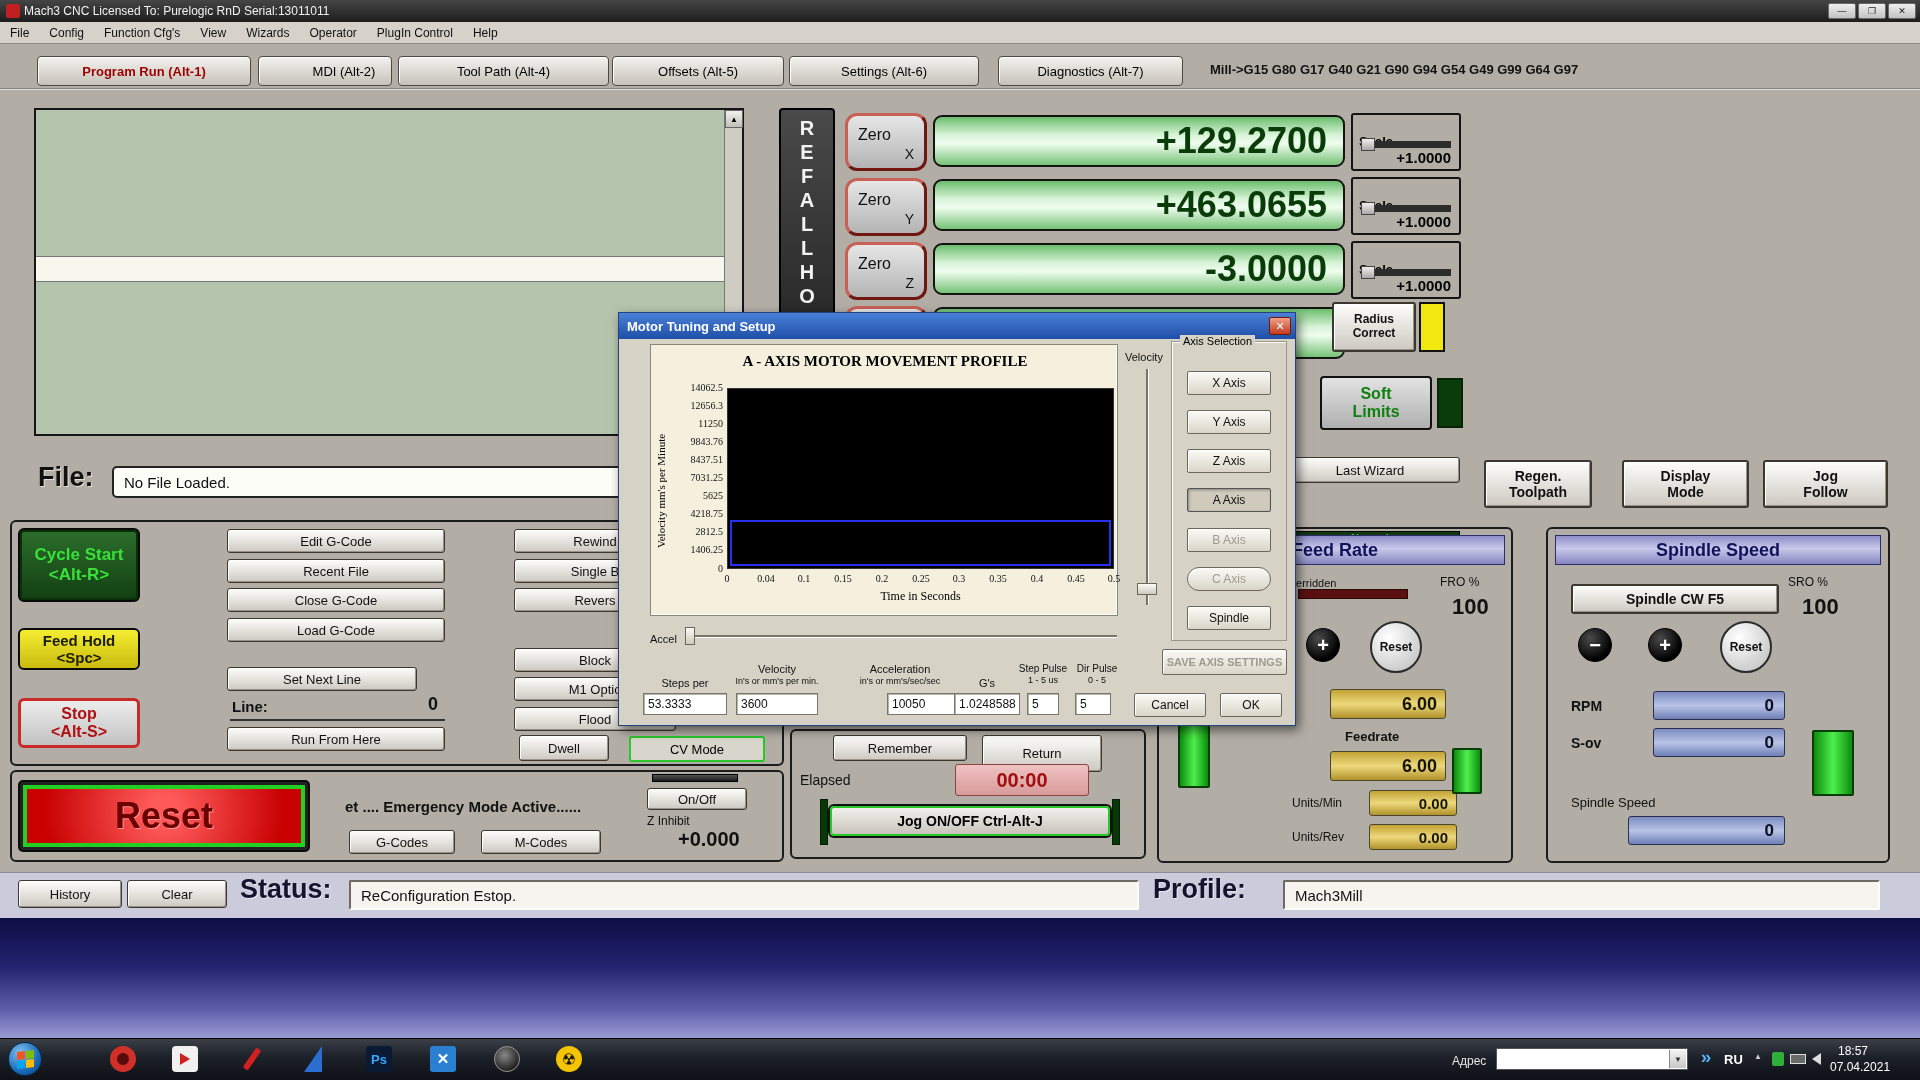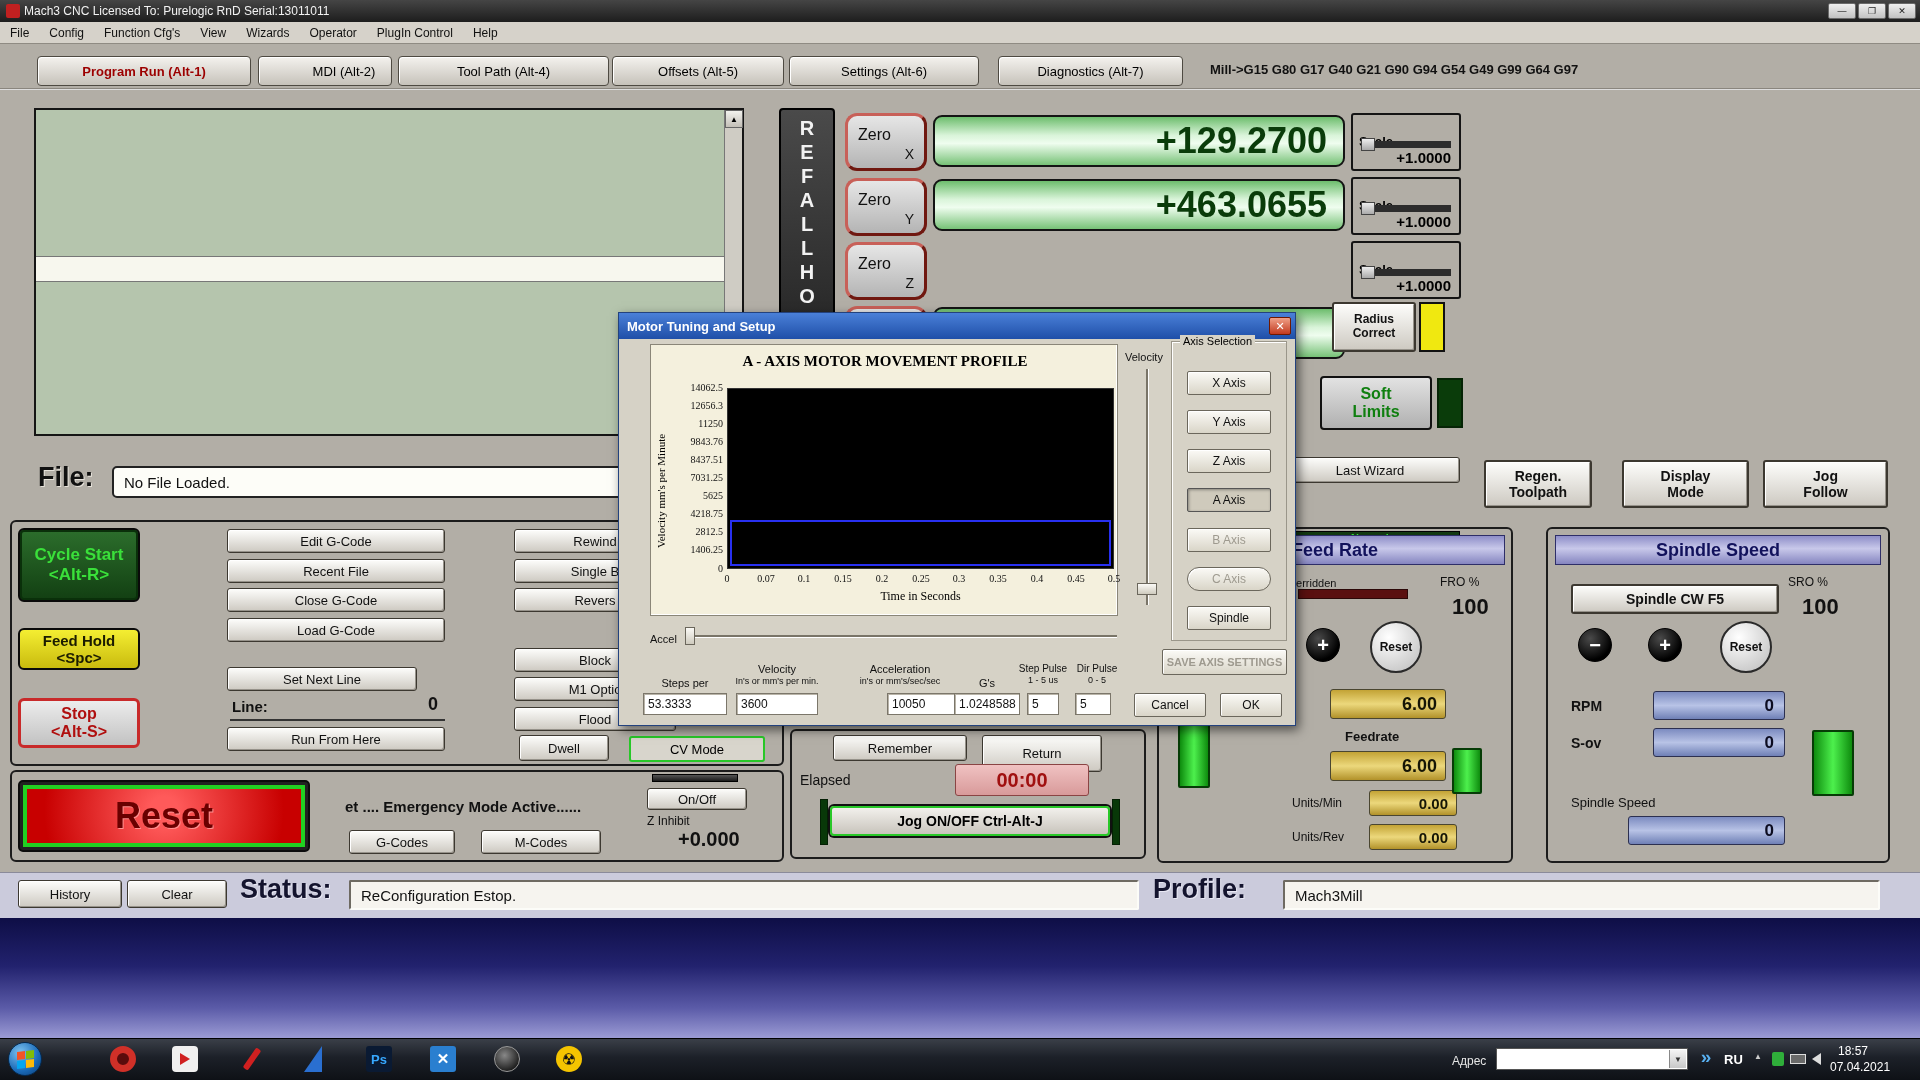--- a/index.html
+++ b/index.html
@@ -222,20 +222,21 @@
     <span class="zx">Y</span>
   </div>
   <div class="zero" style="left:845px;top:242px;width:82px;height:58px;">
     <span class="zl">Zero</span>
     <span class="zx">Z</span>
   </div>
   <div class="zero" style="left:845px;top:306px;width:82px;height:58px;"></div>
 
   <div class="dro" style="left:933px;top:115px;width:412px;height:52px;">+129.2700</div>
   <div class="dro" style="left:933px;top:179px;width:412px;height:52px;">+463.0655</div>
+  <div class="dro" style="left:933px;top:243px;width:412px;height:52px;">-3.0000</div>
   <div class="dro empty" style="left:933px;top:307px;width:412px;height:52px;"></div>
 
   <div class="scalebox" style="left:1351px;top:113px;width:110px;height:58px;">
     <span class="sl">Scale</span>
     <span class="track"></span>
     <span class="thumb"></span>
     <span class="sv">+1.0000</span>
   </div>
   <div class="scalebox" style="left:1351px;top:177px;width:110px;height:58px;">
     <span class="sl">Scale</span>
@@ -326,21 +327,21 @@
       <span class="ytick" style="top:127px;">7031.25</span>
       <span class="ytick" style="top:145px;">5625</span>
       <span class="ytick" style="top:163px;">4218.75</span>
       <span class="ytick" style="top:181px;">2812.5</span>
       <span class="ytick" style="top:199px;">1406.25</span>
       <span class="ytick" style="top:218px;">0</span>
       <div class="abs" style="left:76px;top:43px;width:387px;height:181px;background:#000;border:1px solid #333;">
         <div class="abs" style="left:2px;right:2px;bottom:2px;height:46px;border:2px solid #2830f0;"></div>
       </div>
       <span class="xtick" style="left:56px;">0</span>
-      <span class="xtick" style="left:95px;">0.07</span>
+      <span class="xtick" style="left:95px;">0.04</span>
       <span class="xtick" style="left:133px;">0.1</span>
       <span class="xtick" style="left:172px;">0.15</span>
       <span class="xtick" style="left:211px;">0.2</span>
       <span class="xtick" style="left:250px;">0.25</span>
       <span class="xtick" style="left:288px;">0.3</span>
       <span class="xtick" style="left:327px;">0.35</span>
       <span class="xtick" style="left:366px;">0.4</span>
       <span class="xtick" style="left:405px;">0.45</span>
       <span class="xtick" style="left:443px;">0.5</span>
       <div class="abs serif" style="left:76px;top:244px;width:387px;text-align:center;font-size:12px;">Time in Seconds</div>

